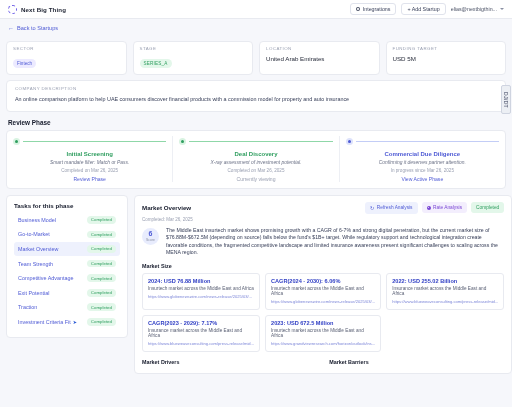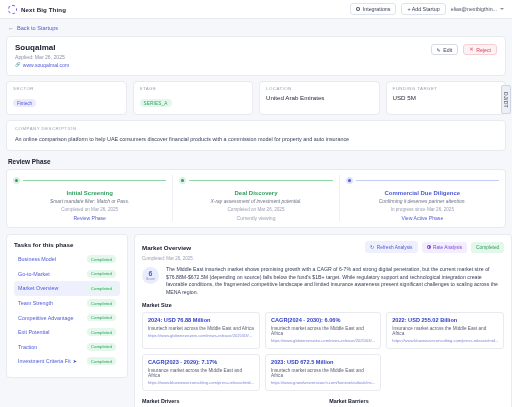--- a/index.html
+++ b/index.html
@@ -176,38 +176,20 @@
     </div>
   </div>
 
   <div class="backbar">
     <div class="back-link">
       <span class="arrow-left">←</span>
       <span>Back to Startups</span>
     </div>
   </div>
 
-  <div class="card header-card">
-    <div class="co-name">Souqalmal</div>
-    <div class="co-applied">Applied: Mar 26, 2025</div>
-    <div class="co-url">
-      <span class="link-glyph">🔗</span>
-      <span>www.souqalmal.com</span>
-    </div>
-    <div class="hdr-actions">
-      <div class="btn-edit">
-        <span class="pencil">✎</span>
-        <span>Edit</span>
-      </div>
-      <div class="btn-reject">
-        <span class="xmark">✕</span>
-        <span>Reject</span>
-      </div>
-    </div>
-  </div>
 
   <div class="facts">
     <div class="fact">
       <div class="fact-label">SECTOR</div>
       <div><span class="pill pill-sector">Fintech</span></div>
     </div>
     <div class="fact">
       <div class="fact-label">STAGE</div>
       <div><span class="pill pill-stage">SERIES_A</span></div>
     </div>

